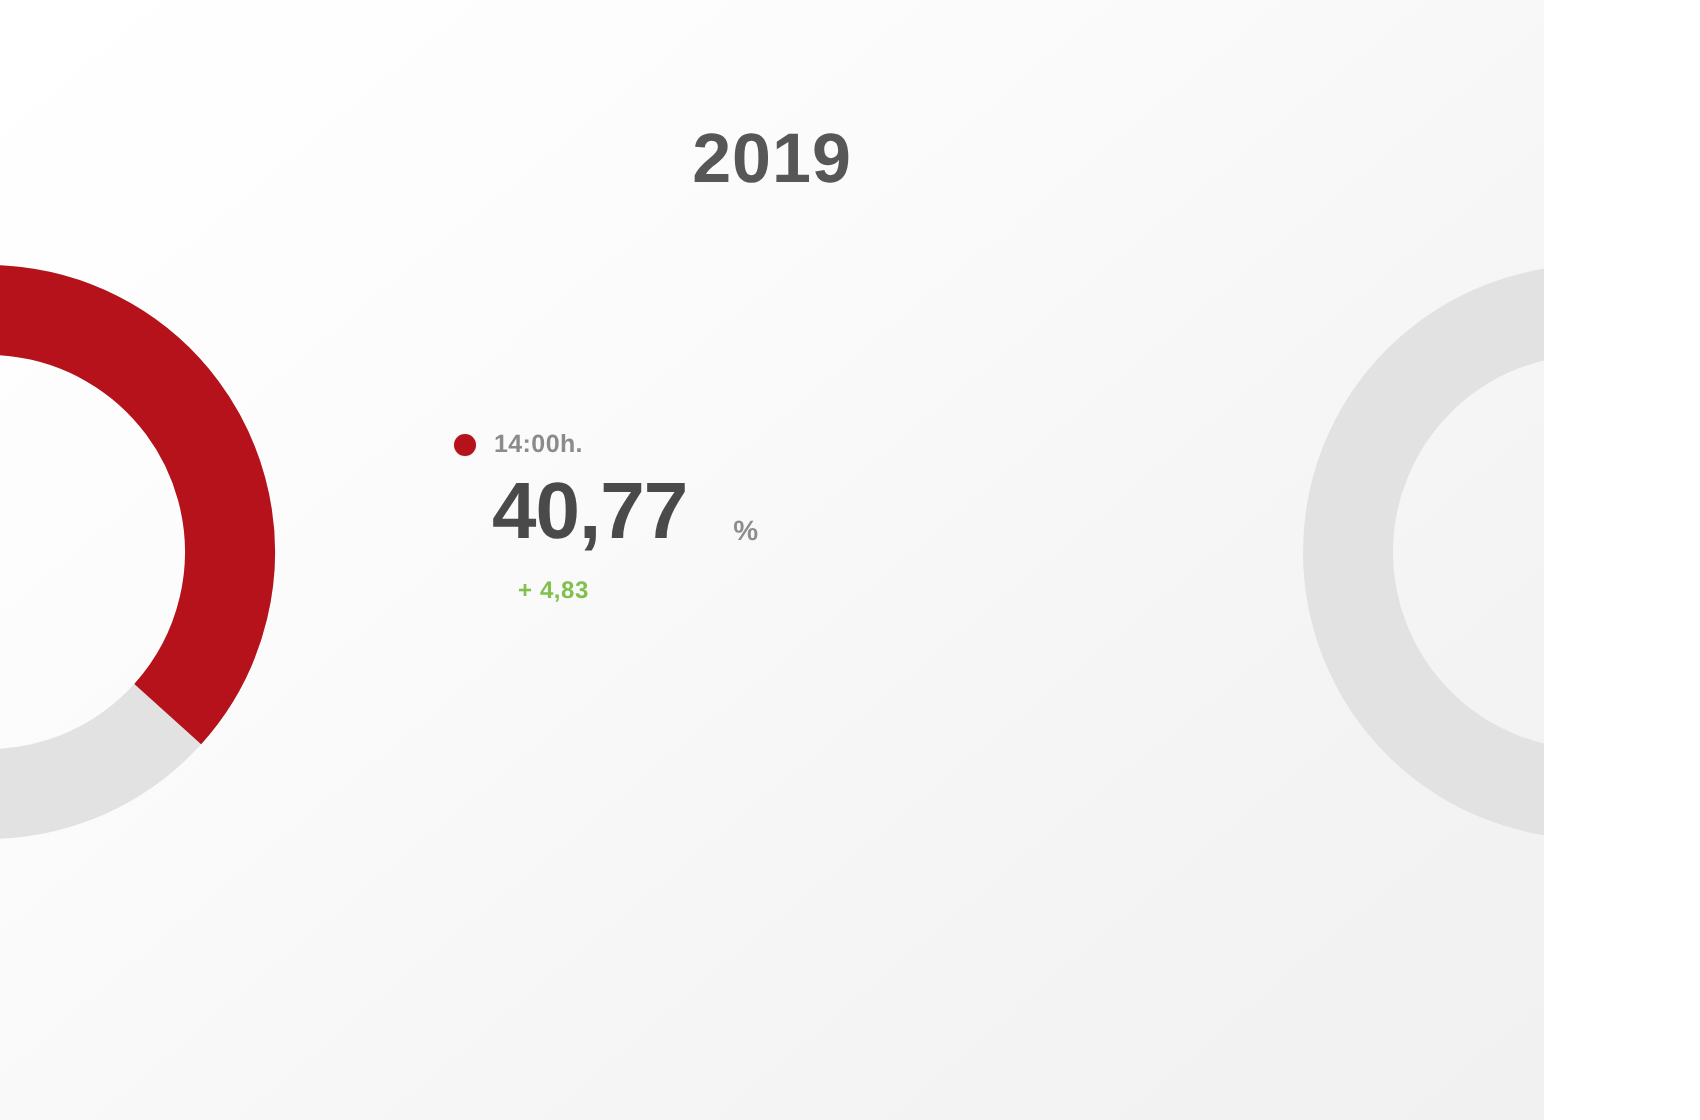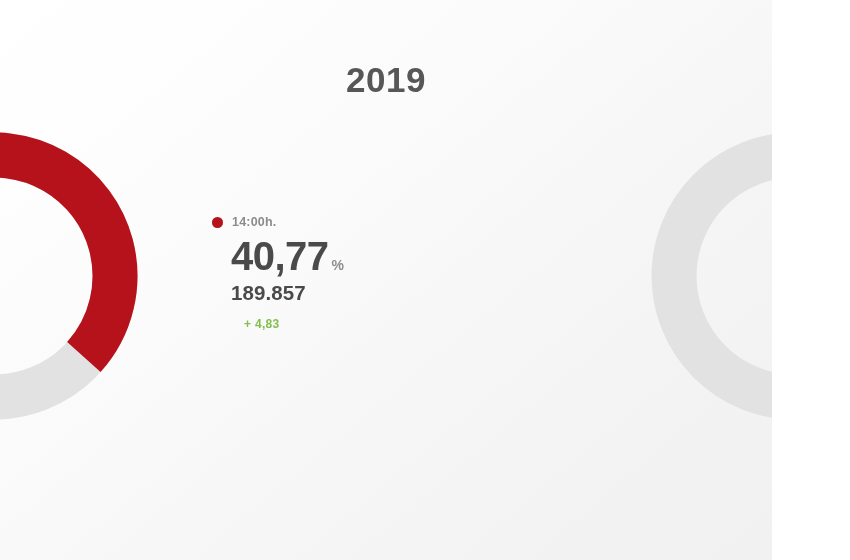--- a/index.html
+++ b/index.html
@@ -63,21 +63,21 @@
     fill: none;
   }
   .donut-value {
     fill: none;
     stroke-linecap: butt;
   }
 
   
   #info-block {
     position: absolute;
-    left: 212px;
+    left: 227px;
     top: 214px;
     width: 230px;
   }
 
   #legend-row {
     display: flex;
     align-items: center;
     gap: 9px;
     height: 16px;
   }
@@ -95,20 +95,21 @@
     color: #8b8b8b;
     letter-spacing: 0.2px;
     white-space: nowrap;
   }
 
   #primary-row {
     display: flex;
     align-items: flex-end;
     margin-top: 7px;
     margin-left: 19px;
+    gap: 20px;
   }
   #primary-value {
     font-size: 40px;
     font-weight: bold;
     color: #4a4a4a;
     line-height: 0.98;
     letter-spacing: -0.5px;
   }
   #primary-unit {
     font-size: 14px;
@@ -161,19 +162,18 @@
     <div id="legend-row">
       <span id="legend-dot"></span>
       <span id="legend-label">14:00h.</span>
     </div>
 
     <div id="primary-row">
       <span id="primary-value">40,77</span>
       <span id="primary-unit">%</span>
     </div>
 
-    <div id="secondary-value">189.857</div>
 
     <div id="delta-value">+ 4,83</div>
 
   </div>
 
 </div>
 
 </body></html>

